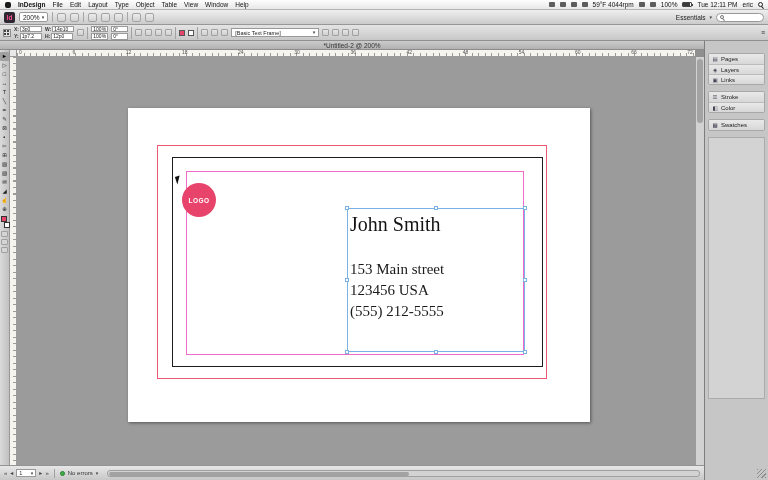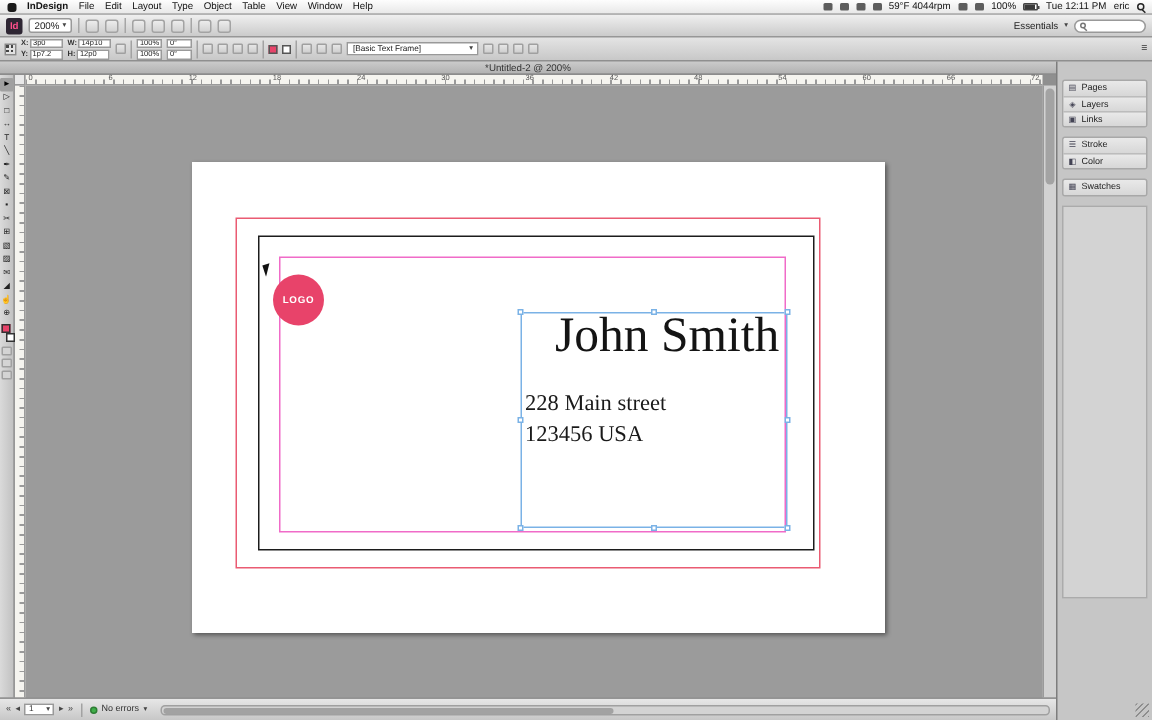--- a/index.html
+++ b/index.html
@@ -75,21 +75,21 @@
   .canvas{position:absolute;left:17px;top:57px;width:678px;height:408px;background:#9b9b9b;overflow:hidden;z-index:1;}
   .page{position:absolute;left:111px;top:51px;width:462px;height:314px;background:#fff;box-shadow:1px 1px 3px rgba(0,0,0,.45);}
   .bleed{position:absolute;left:140px;top:88px;width:390px;height:234px;border:1px solid #ea5b72;}
   .cardframe{position:absolute;left:155px;top:100px;width:371px;height:210px;border:1px solid #1c1c1c;}
   .marginguide{position:absolute;left:169px;top:114px;width:338px;height:184px;border:1px solid #f06bc8;}
   .textframe{position:absolute;left:330px;top:151px;width:178px;height:144px;border:1px solid #7ab2e6;}
   .hd{position:absolute;width:4px;height:4px;background:#fff;border:1px solid #7ab2e6;}
   .hd-nw{left:-3px;top:-3px}.hd-n{left:calc(50% - 2px);top:-3px}.hd-ne{right:-3px;top:-3px}
   .hd-w{left:-3px;top:calc(50% - 2px)}.hd-e{right:-3px;top:calc(50% - 2px)}
   .hd-sw{left:-3px;bottom:-3px}.hd-s{left:calc(50% - 2px);bottom:-3px}.hd-se{right:-3px;bottom:-3px}
-  .card-name{position:absolute;left:333px;top:150px;font-family:"Liberation Serif",serif;font-size:33px;line-height:34px;color:#141414;white-space:nowrap;margin-left:20px;}
+  .card-name{position:absolute;left:333px;top:150px;font-family:"Liberation Serif",serif;font-size:20px;line-height:34px;color:#141414;white-space:nowrap;}
   .card-address{position:absolute;left:333px;top:202px;font-family:"Liberation Serif",serif;font-size:15px;line-height:21px;color:#1a1a1a;white-space:nowrap;}
   .logo-circle{position:absolute;left:165px;top:126px;width:34px;height:34px;border-radius:50%;background:#e8436a;color:#fff;display:flex;align-items:center;justify-content:center;font-size:6.5px;font-weight:bold;letter-spacing:.5px;}
   .cursor{position:absolute;left:159px;top:119px;width:0;height:0;border-top:8px solid #111;border-right:5px solid transparent;transform:rotate(-18deg);}
 
   
   .vscroll{position:absolute;left:695px;top:57px;width:9px;height:408px;background:#d2d2d2;border-left:1px solid #9a9a9a;z-index:2;}
   .vthumb{position:absolute;left:1px;top:2px;width:6px;height:64px;background:#a3a3a3;border-radius:3px;}
 
   
   .dock{position:absolute;left:704px;top:41px;width:64px;height:439px;background:#c6c6c6;border-left:1px solid #7d7d7d;padding-top:12px;z-index:2;}
@@ -290,22 +290,23 @@
       <span class="hd hd-n"></span>
       <span class="hd hd-ne"></span>
       <span class="hd hd-w"></span>
       <span class="hd hd-e"></span>
       <span class="hd hd-sw"></span>
       <span class="hd hd-s"></span>
       <span class="hd hd-se"></span>
     </div>
     <div class="card-name">John Smith</div>
     <div class="card-address">
-      <div>228 Main street</div>
+      <div>153 Main street</div>
       <div>123456 USA</div>
+      <div>(555) 212-5555</div>
     </div>
   </div>
 
   <div class="vscroll">
     <div class="vthumb"></div>
   </div>
 
   <div class="dock">
     <div class="dock-group">
       <div class="dock-item">

